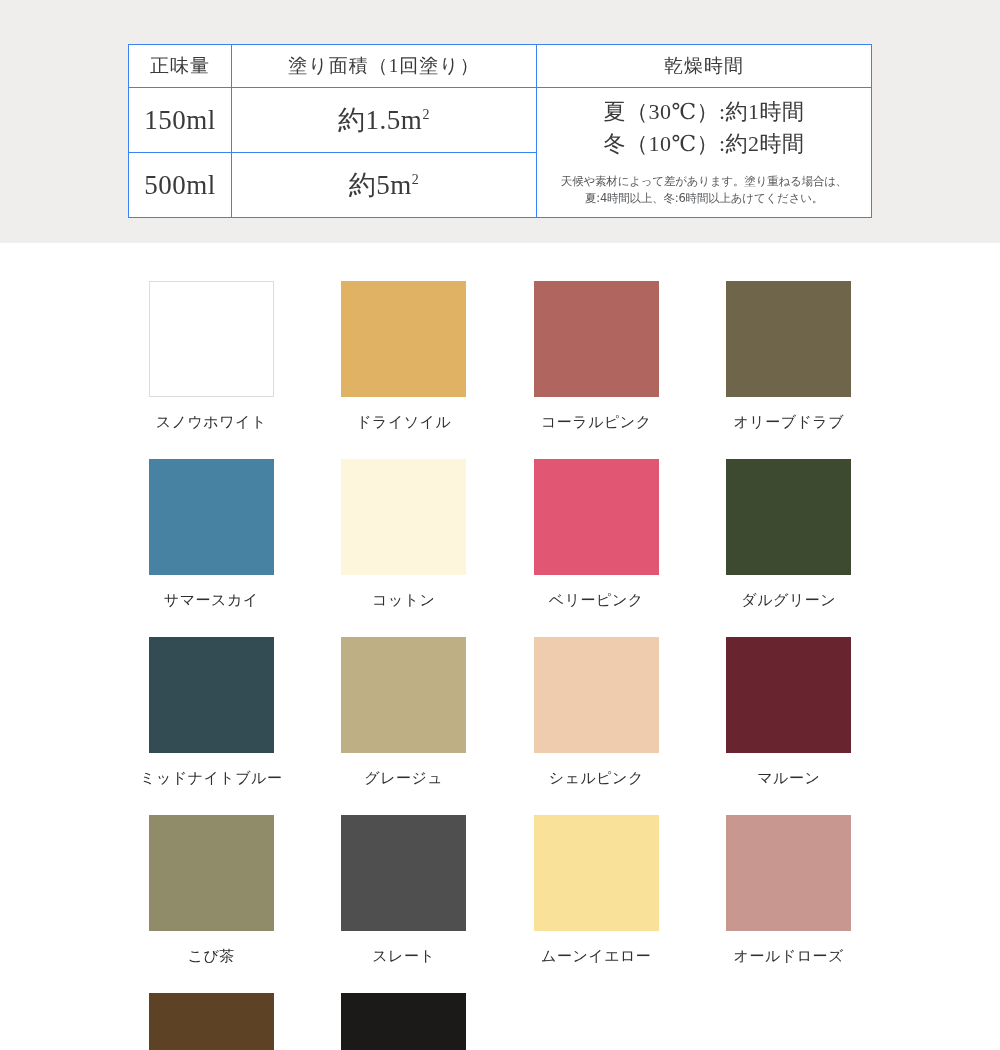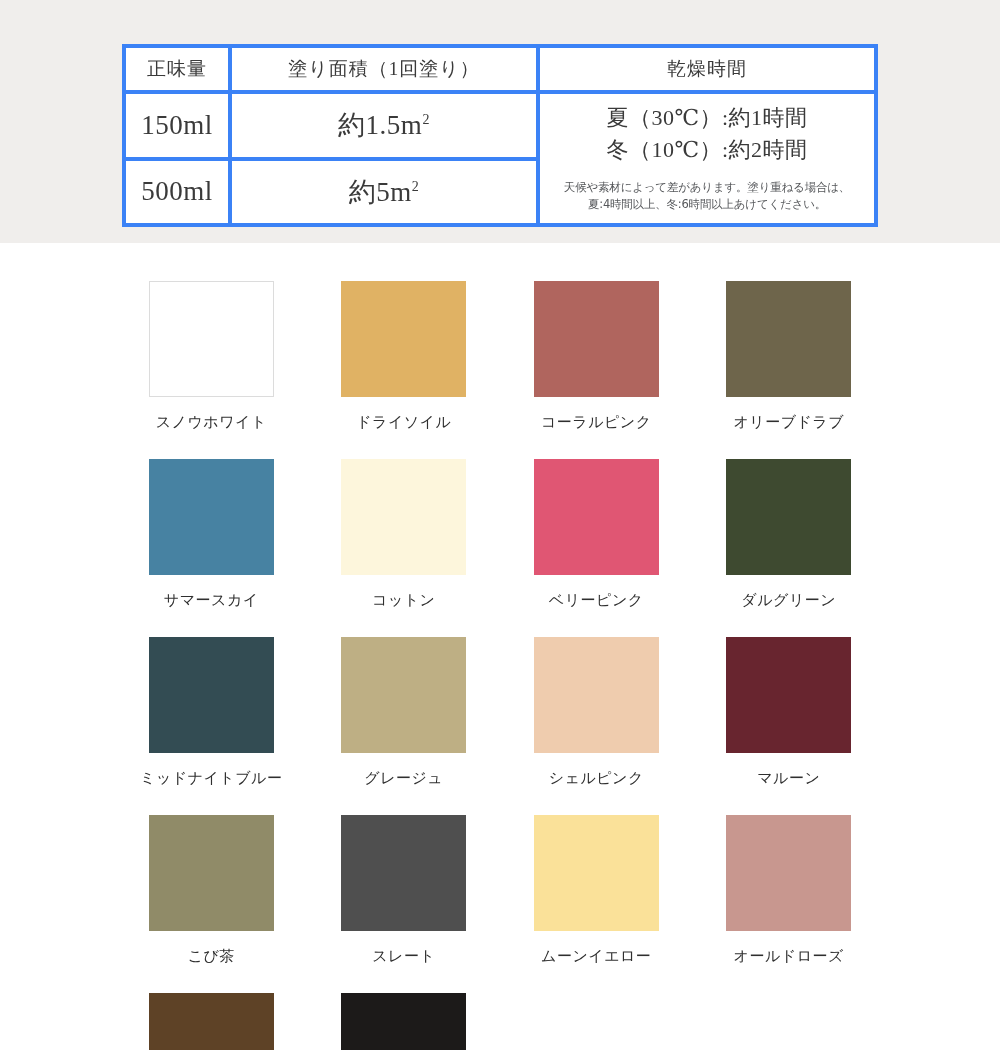--- a/index.html
+++ b/index.html
@@ -26,21 +26,21 @@
   .spec-table {
     width: 736px;
     margin: 0 auto;
     border-collapse: collapse;
     background: #ffffff;
     border: 1px solid #cfcbc7;
     table-layout: fixed;
   }
   .spec-table th,
   .spec-table td {
-    border: 4px solid #3b82f6;
+    border: 1px solid #3b82f6;
     text-align: center;
     vertical-align: middle;
     font-weight: normal;
     color: #3a3a3a;
   }
   .spec-table th {
     font-size: 19px;
     height: 40px;
     letter-spacing: 1px;
   }

